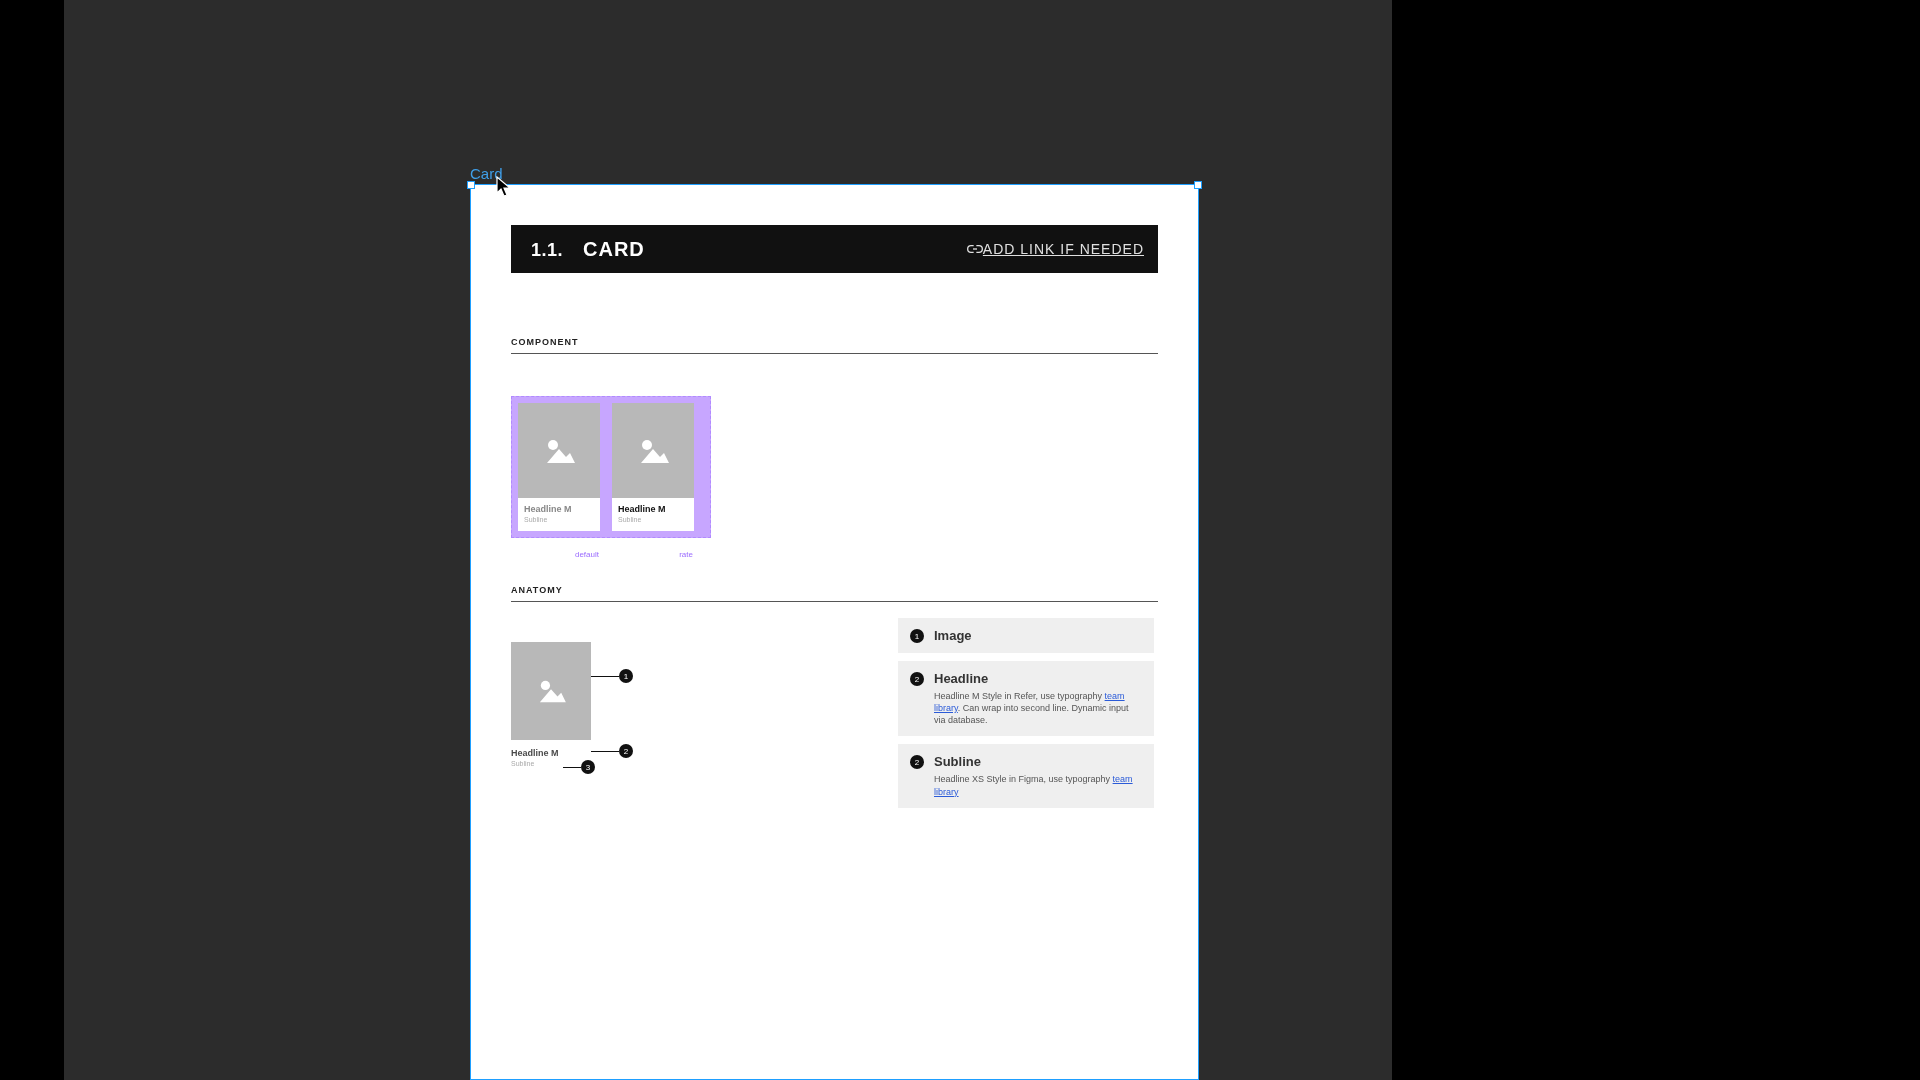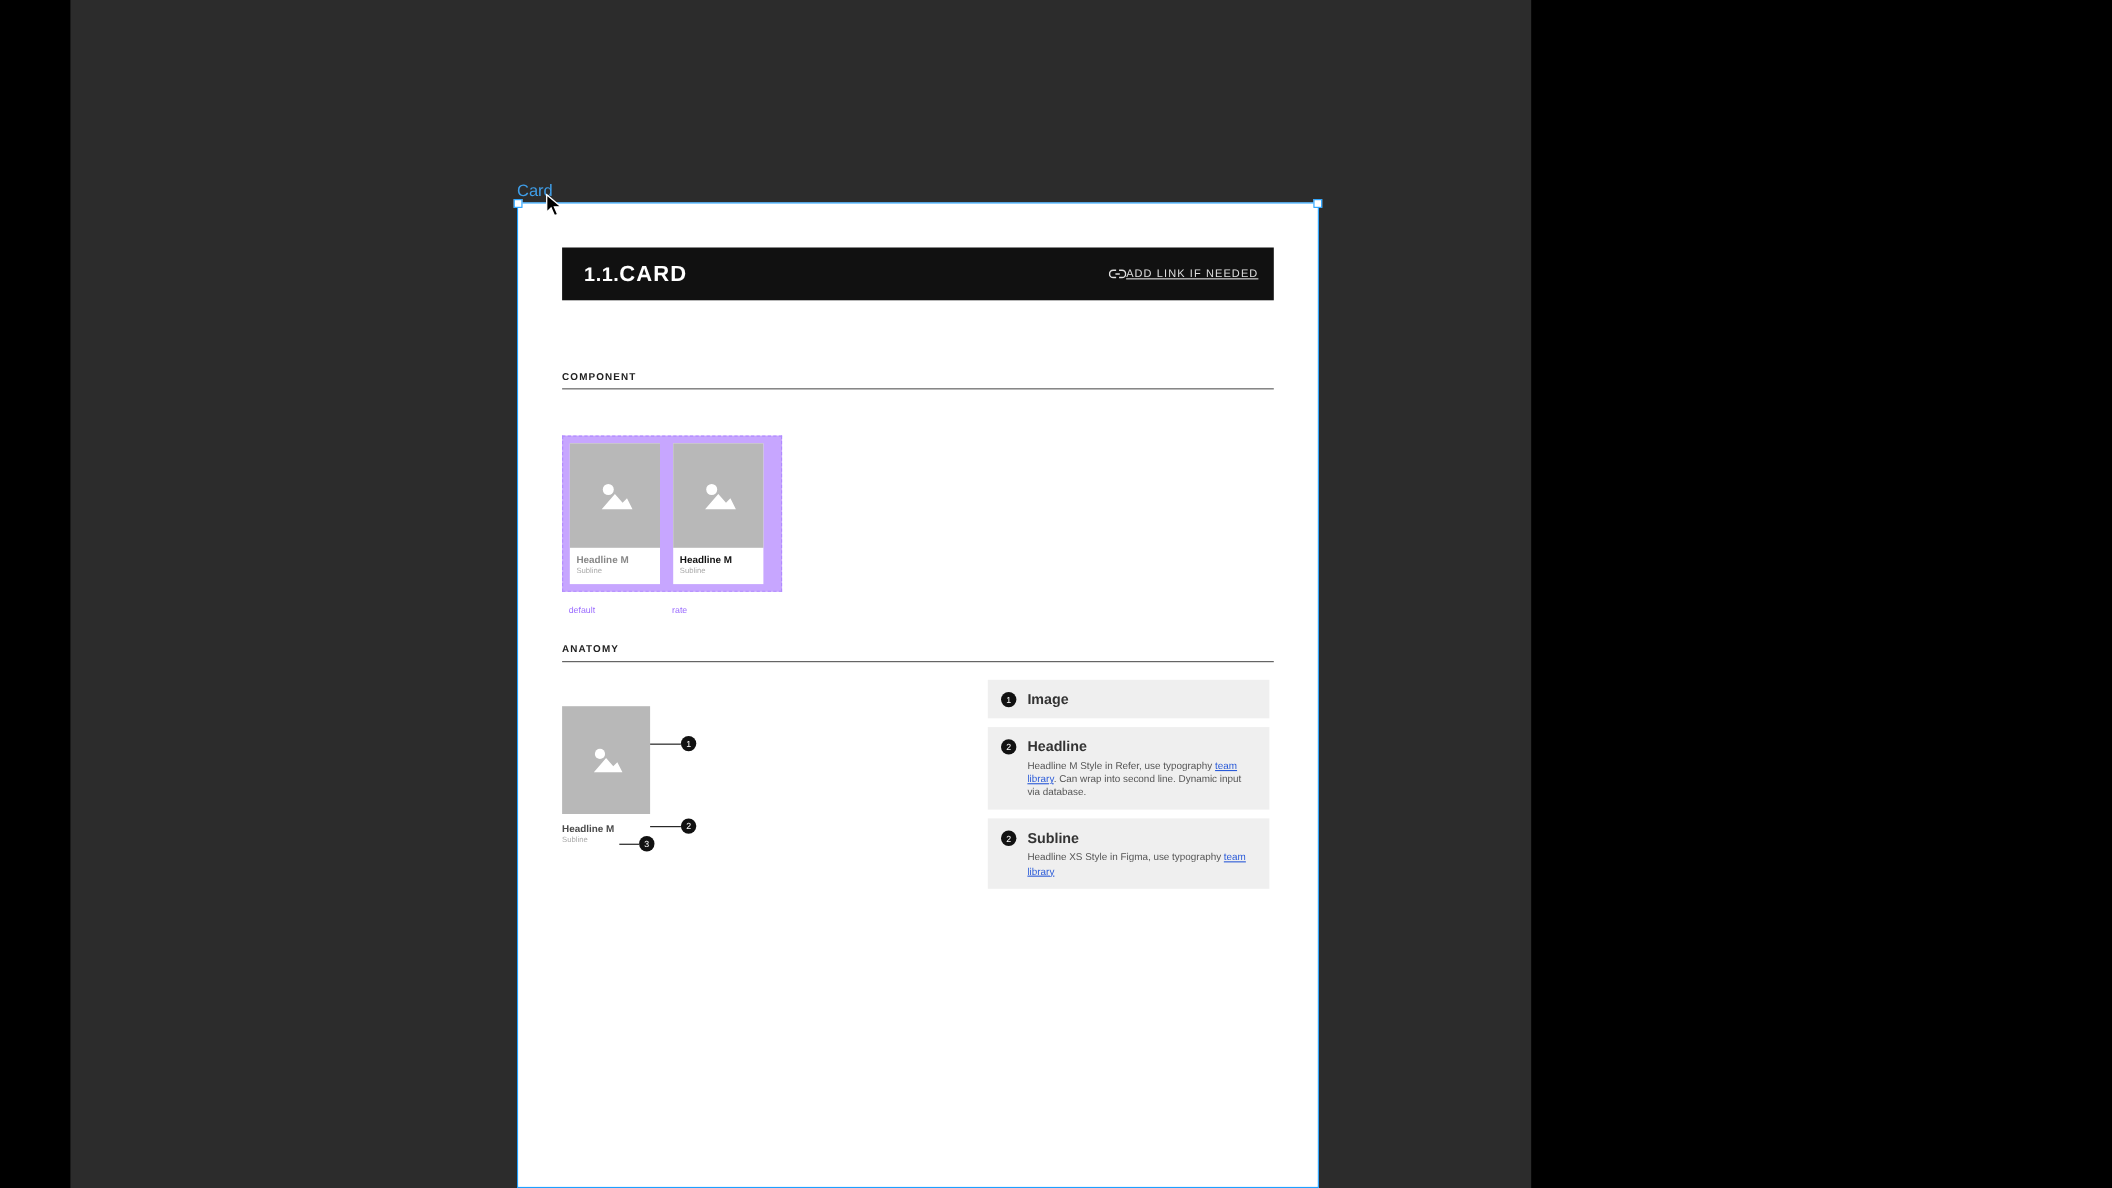--- a/index.html
+++ b/index.html
@@ -53,26 +53,26 @@
 
   .title-bar {
     background: #111;
     color: #fff;
     height: 48px;
     display: flex;
     align-items: center;
     justify-content: space-between;
     padding: 0 14px 0 20px;
   }
-  .title-left { display: flex; align-items: baseline; gap: 0; }
+  .title-left { display: flex; align-items: baseline; gap: 20px; }
   .title-number { font-size: 18px; font-weight: 700; letter-spacing: .5px; }
   .title-text { font-size: 20px; font-weight: 700; letter-spacing: 1px; }
   .title-link {
     display: flex; align-items: center; gap: 0;
-    font-size: 10px; letter-spacing: 1px;
+    font-size: 14px; letter-spacing: 1px;
     color: #e0e0e0;
     text-decoration: underline;
     cursor: pointer;
   }
   .link-icon { width: 16px; height: 10px; display:inline-flex; align-items:center; justify-content:center; }
 
   .section-label {
     font-size: 9px;
     font-weight: 700;
     letter-spacing: 1px;
@@ -99,21 +99,21 @@
   .card-img {
     height: 95px;
     background: #b8b8b8;
     display:flex; align-items:center; justify-content:center;
   }
   .card-body { padding: 6px 6px 8px 6px; }
   .card-headline { font-size: 9px; font-weight: 700; color: #888; }
   .card-headline.active { color: #111; }
   .card-subline { font-size: 7px; color: #aaa; margin-top: 2px; }
   .variant-labels { display:flex; gap:12px; margin-top: 12px; padding-left: 6px; }
-  .variant-label { width: 82px; text-align: left; font-size: 8px; color: #9b6cff; }
+  .variant-label { width: 82px; text-align: right; font-size: 8px; color: #9b6cff; }
 
   
   .anatomy-wrap { margin-top: 40px; position: relative; height: 180px; }
   .anatomy-card {
     position: absolute; left: 0; top: 0;
     width: 80px;
   }
   .anatomy-card .card-img { height: 98px; background:#b8b8b8; display:flex;align-items:center;justify-content:center;}
   .anatomy-headline { font-size: 9px; font-weight:700; color:#4a4a4a; margin-top:8px; }
   .anatomy-subline  { font-size: 7px; color:#aaa; margin-top:2px; }

